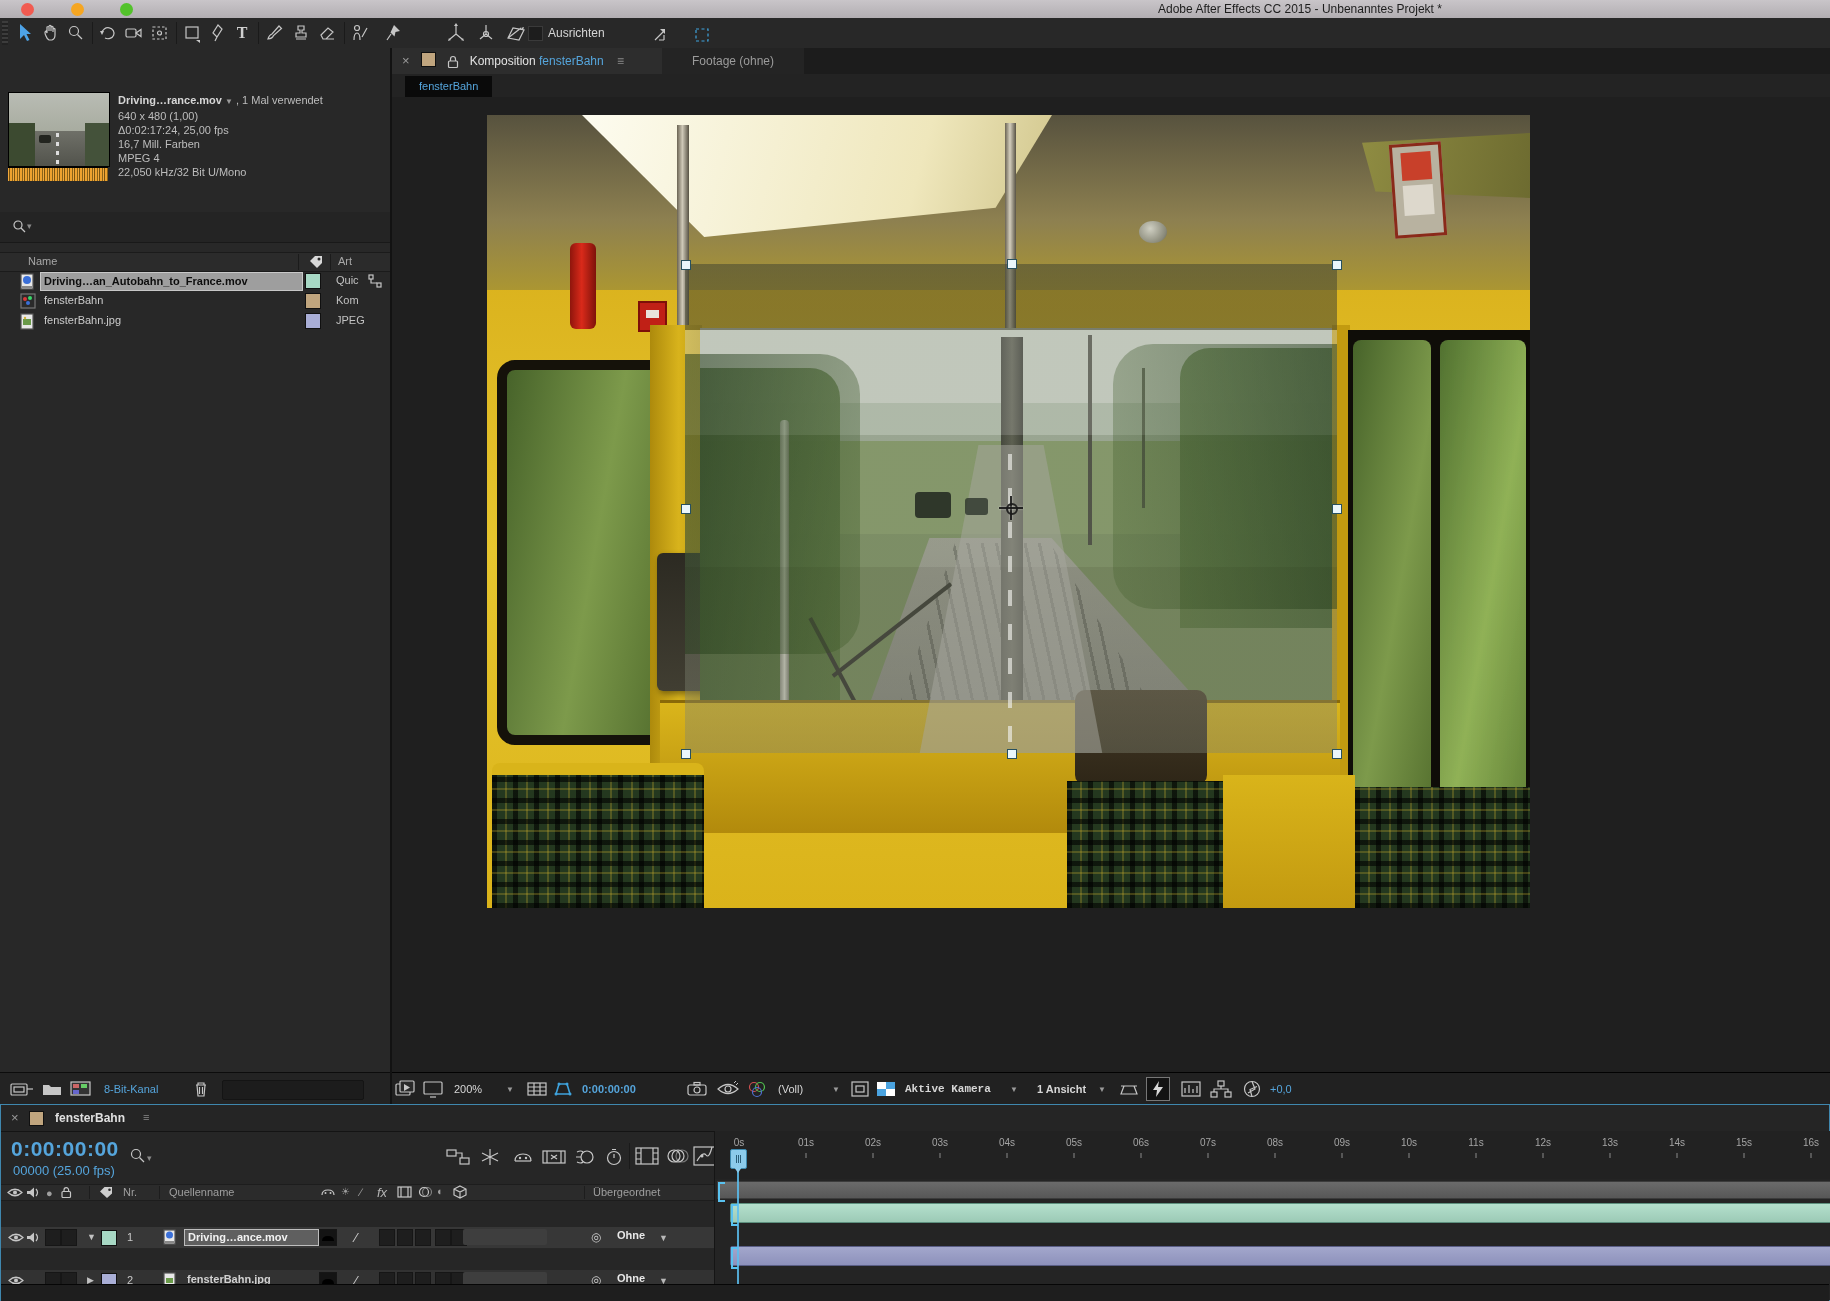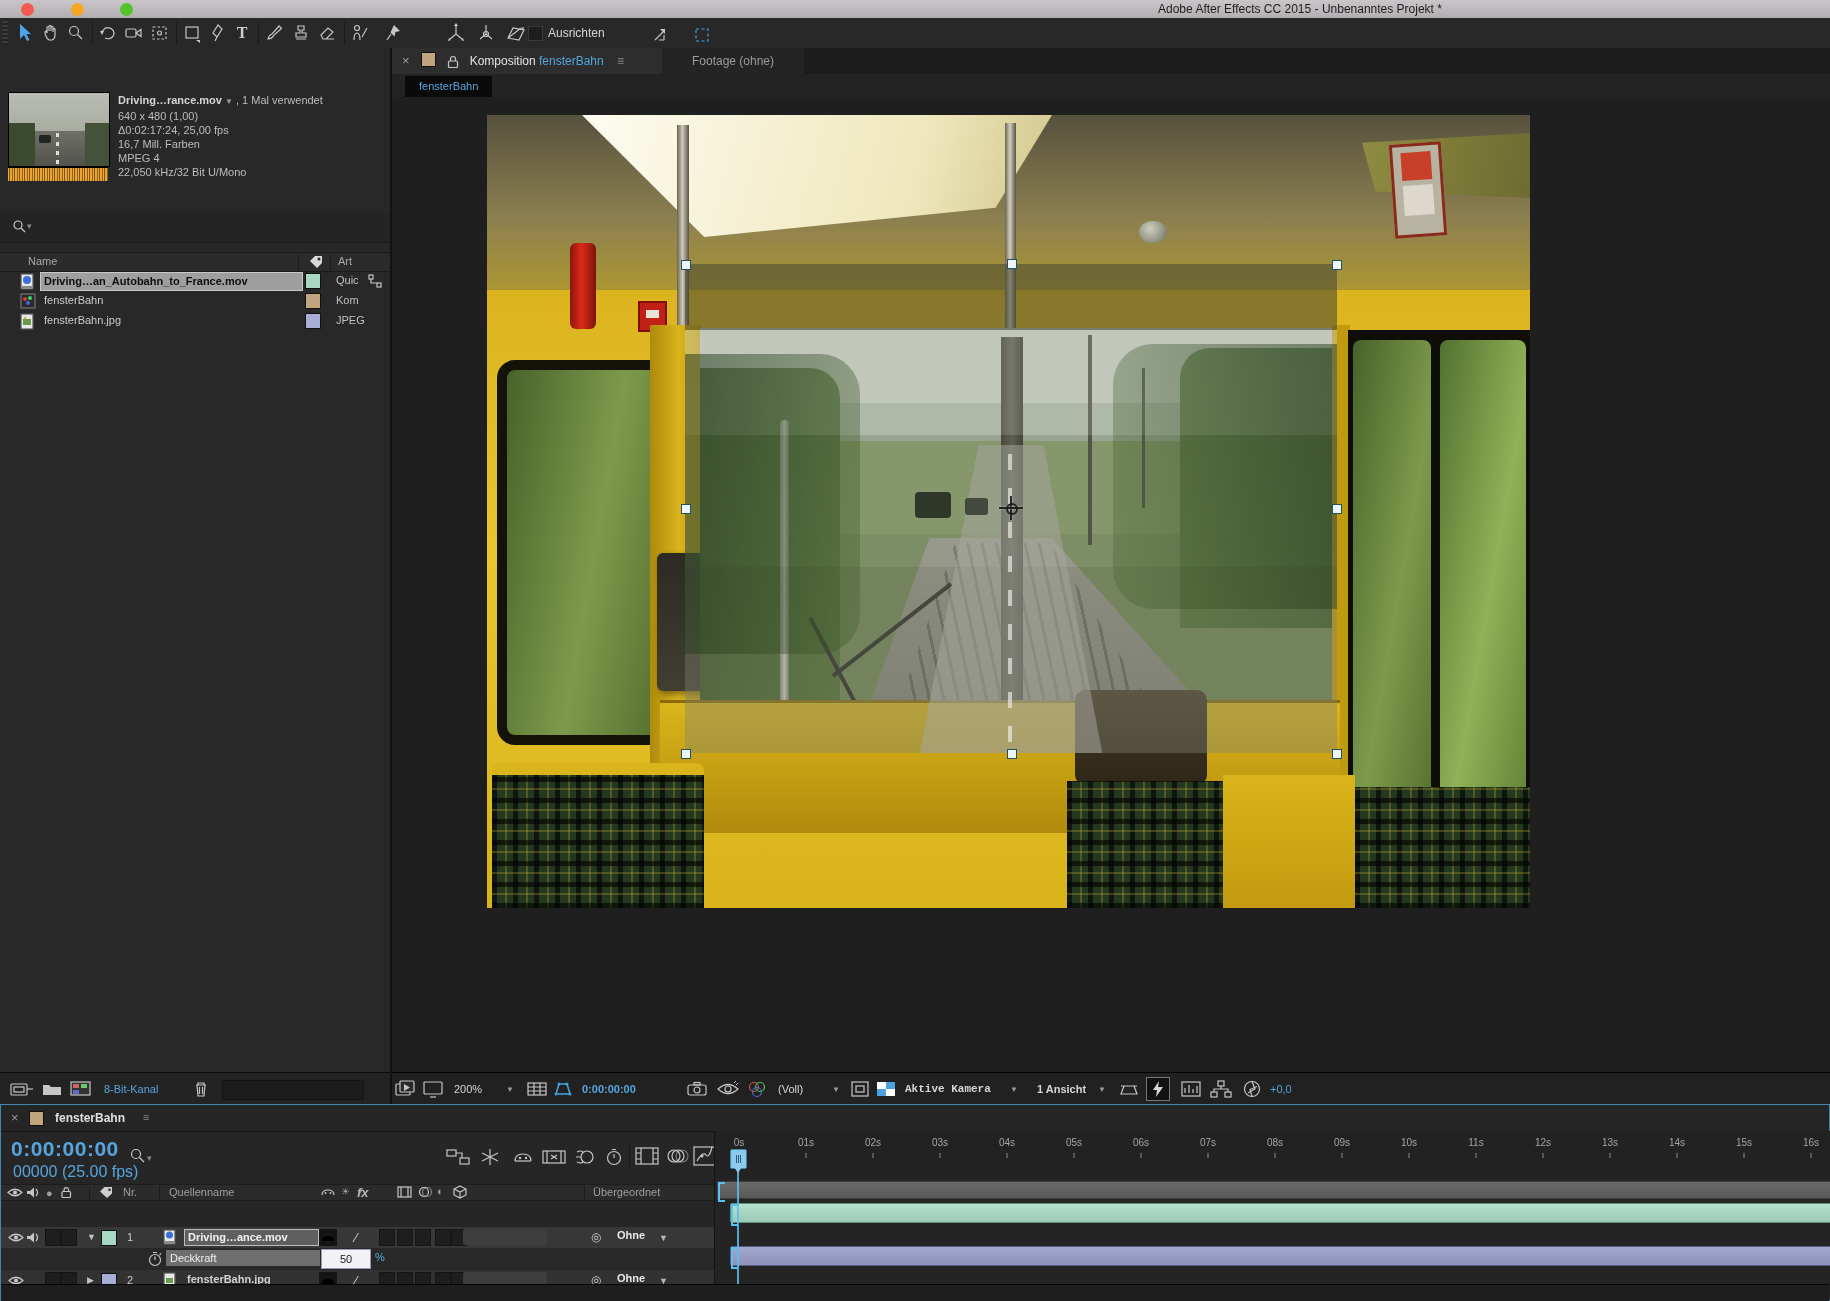--- a/index.html
+++ b/index.html
@@ -518,21 +518,21 @@
   <div class="timeline">
     <div class="tl-head">
       <span style="position:absolute;left:10px;top:5px;color:#9a9a9a;font-size:13px;">×</span>
       <span style="position:absolute;left:28px;top:6px;width:13px;height:13px;background:#c0a57e;border:1px solid #101010;"></span>
       <span style="position:absolute;left:54px;top:6px;color:#e0e0e0;font-size:12px;font-weight:bold;">fensterBahn</span>
       <span style="position:absolute;left:142px;top:6px;color:#8a8a8a;">≡</span>
     </div>
 
     <div style="position:absolute;left:0;top:26px;width:713px;height:169px;">
       <div class="cyan seltext" style="position:absolute;left:10px;top:6px;font-size:21px;font-weight:bold;letter-spacing:.5px;">0:00:00:00</div>
-      <div class="cyan seltext" style="position:absolute;left:12px;top:32px;font-size:16px;">00000 (25.00 fps)</div>
+      <div class="cyan seltext" style="position:absolute;left:12px;top:32px;font-size:13px;">00000 (25.00 fps)</div>
       <span class="ic" style="position:absolute;left:128px;top:16px;"><svg width="18" height="18">
             <circle cx="7" cy="7" r="4.5"></circle>
             <path d="M10.5 10.5 L15 15"></path>
           </svg></span>
       <span style="position:absolute;left:146px;top:22px;color:#8a8a8a;font-size:9px;">▾</span>
 
       <span class="ic" style="position:absolute;left:445px;top:16px;"><svg width="24" height="20">
             <rect x="1" y="3" width="9" height="6"></rect>
             <rect x="14" y="11" width="9" height="6"></rect>
             <path d="M10 6 h6 v5"></path>
@@ -596,21 +596,21 @@
         <span style="position:absolute;left:122px;top:1px;">Nr.</span>
         <span style="position:absolute;left:158px;top:1px;width:1px;height:13px;background:#1d1d1d;"></span>
         <span style="position:absolute;left:168px;top:1px;">Quellenname</span>
         <span class="ic" style="position:absolute;left:320px;top:1px;"><svg width="14" height="12">
               <path d="M1 9 q0-5 6-5 q6 0 6 5"></path>
               <circle cx="4.5" cy="7" r="1" class="fil"></circle>
               <circle cx="9.5" cy="7" r="1" class="fil"></circle>
             </svg></span>
         <span style="position:absolute;left:340px;top:1px;font-size:10px;">☀</span>
         <span style="position:absolute;left:359px;top:1px;">∕</span>
-        <span style="position:absolute;left:356px;top:0;font-style:italic;font-weight:bold;font-size:13px;color:#b5b5b5;">fx</span>
+        <span style="position:absolute;left:376px;top:0;font-style:italic;font-weight:normal;font-size:13px;color:#b5b5b5;">fx</span>
         <span class="ic" style="position:absolute;left:396px;top:1px;"><svg width="15" height="12">
               <rect x="1" y="1" width="13" height="10"></rect>
               <path d="M4 1 v10 M11 1 v10"></path>
             </svg></span>
         <span class="ic" style="position:absolute;left:417px;top:1px;"><svg width="14" height="12">
               <circle cx="6" cy="6" r="4.5"></circle>
               <circle cx="9" cy="6" r="4.5" style="opacity:.55;"></circle>
             </svg></span>
         <span style="position:absolute;left:436px;top:0;font-size:11px;">◐</span>
         <span class="ic" style="position:absolute;left:452px;top:0;"><svg width="14" height="14">
@@ -650,29 +650,20 @@
         <span class="dbox" style="left:396px;"></span>
         <span class="dbox" style="left:414px;"></span>
         <span class="dbox" style="left:434px;"></span>
         <span class="dbox" style="left:450px;"></span>
         <span class="graystrip"></span>
         <span style="position:absolute;left:590px;top:3px;color:#cfcfcf;font-size:12px;">◎</span>
         <span class="ohne">Ohne</span>
         <span style="position:absolute;left:658px;top:6px;color:#b8b8b8;font-size:9px;">▼</span>
       </div>
 
-      <div class="lrow" style="top:118px;height:20px;background:#282828;">
-        <span class="ic" style="position:absolute;left:146px;top:2px;"><svg width="16" height="16">
-              <circle cx="8" cy="9" r="5.5"></circle>
-              <path d="M8 9 V5.5 M6 1.5 h4 M12.5 4 l1.5-1.5"></path>
-            </svg></span>
-        <span style="position:absolute;left:165px;top:1px;width:150px;height:16px;background:#6e6e6e;color:#efefef;line-height:16px;padding-left:4px;">Deckkraft</span>
-        <span style="position:absolute;left:320px;top:0;width:48px;height:18px;background:#f2f2f6;border:1px solid #9a9ab8;color:#15151a;text-align:center;line-height:18px;">50</span>
-        <span class="cyan" style="position:absolute;left:374px;top:2px;">%</span>
-      </div>
 
       <div class="lrow" style="top:139px;">
         <span class="ic" style="position:absolute;left:7px;top:5px;"><svg width="16" height="11">
               <path d="M1 5.5 Q8 -1 15 5.5 Q8 12 1 5.5 Z"></path>
               <circle cx="8" cy="5.5" r="2" class="fil"></circle>
             </svg></span>
         <span class="dbox" style="left:44px;"></span>
         <span class="dbox" style="left:60px;"></span>
         <span style="position:absolute;left:86px;top:5px;color:#c2c2c2;font-size:9px;">▶</span>
         <span class="label-sq" style="left:100px;top:3px;background:#a9aed6;"></span>

